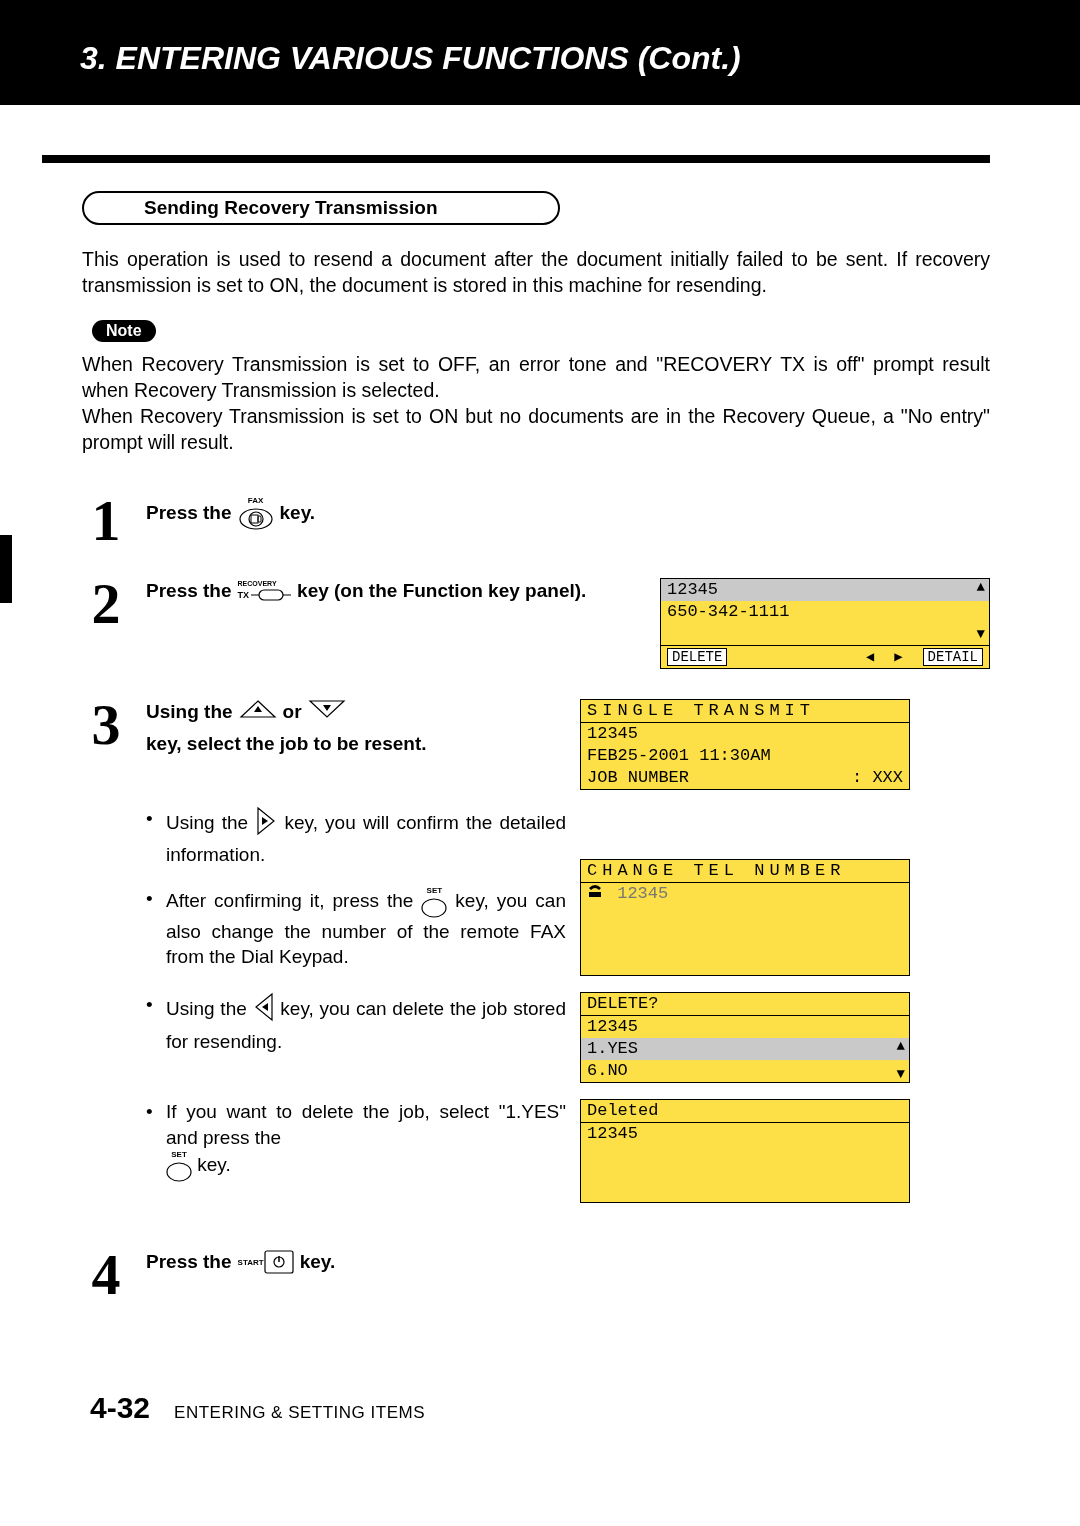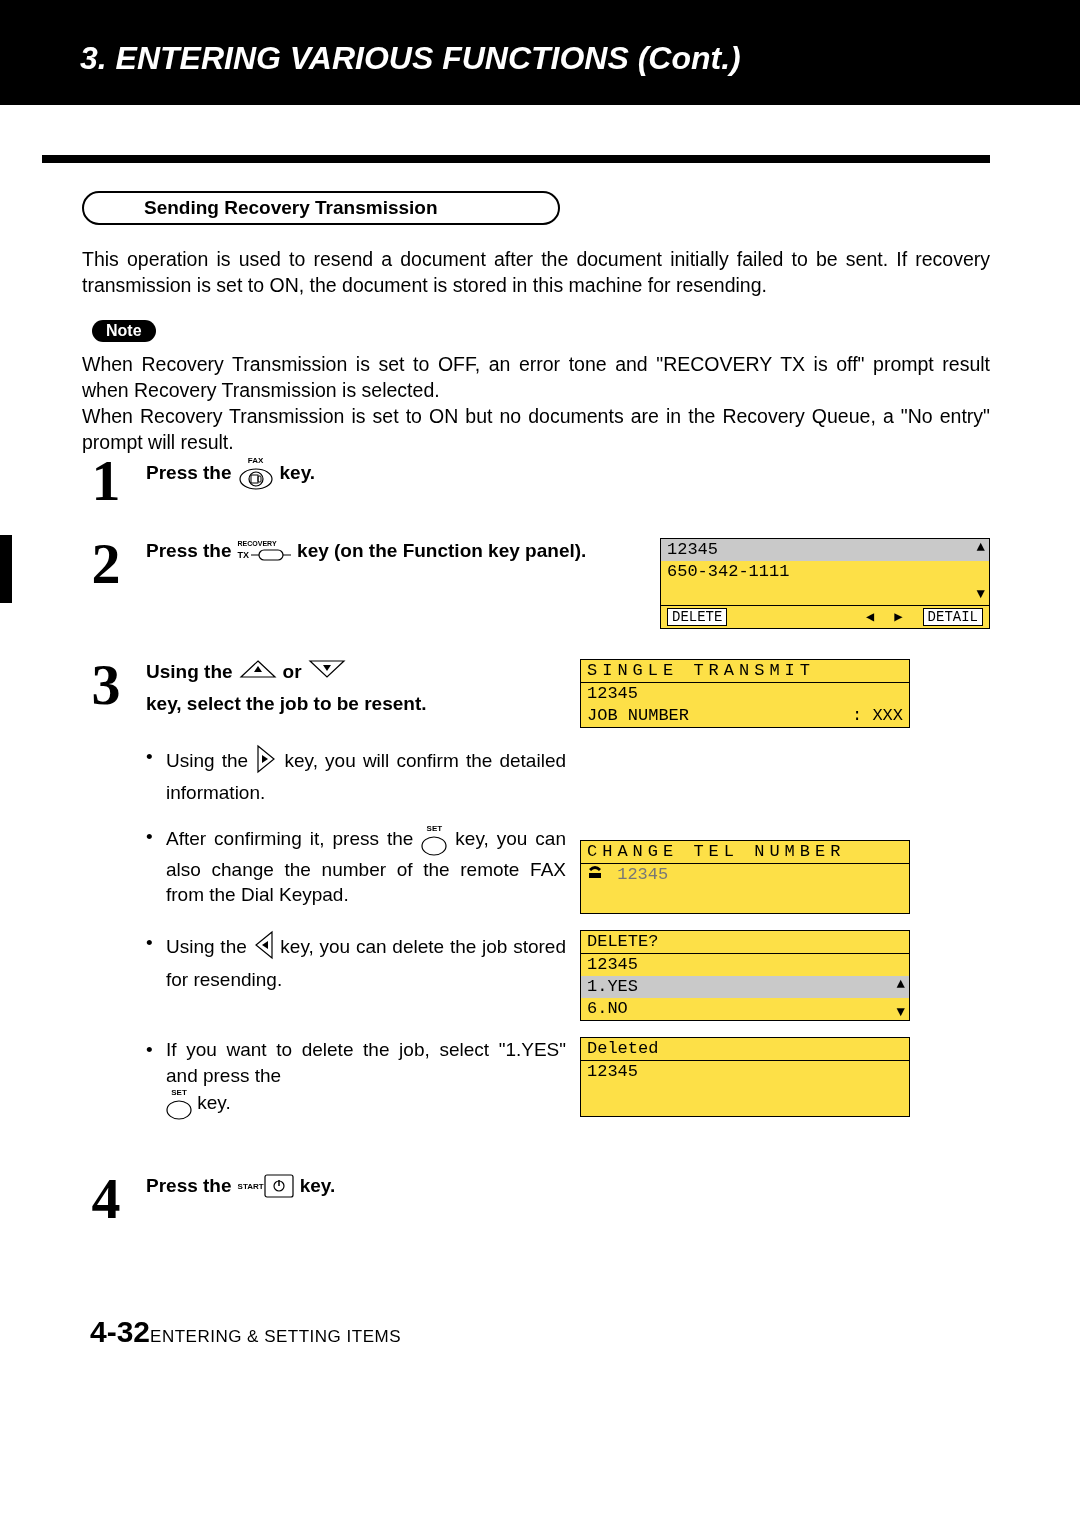--- a/index.html
+++ b/index.html
@@ -50,21 +50,21 @@
     display: inline-block;
     background: #000;
     color: #fff;
     border-radius: 14px;
     padding: 2px 14px;
     font-size: 16px;
     font-weight: bold;
     margin-left: 50px;
     margin-bottom: 10px;
   }
-  .note-body { }
+  .note-body { margin-bottom: 40px; }
 
   .chapter-tab {
     position: absolute;
     left: -40px;
     top: 430px;
     width: 52px;
     height: 68px;
     background: #000;
     color: #fff;
     font-size: 36px;
@@ -164,20 +164,21 @@
   .setlabel {
     font-size: 8px;
     font-weight: bold;
     text-align: center;
   }
   .underspaced { letter-spacing: 5px; }
 
   .footer {
     display: flex;
     align-items: baseline;
+    gap: 24px;
     padding: 0 108px 70px 90px;
     text-align: center;
   }
   .footer-page { font-size: 30px; font-weight: bold; }
   .footer-section { font-size: 17px; letter-spacing: 0.5px; }
 
   .phone-icon { display:inline-block; vertical-align:middle; margin-right:4px; }
 </style>
 </head>
 <body>
@@ -283,20 +284,21 @@
                   <polygon points="15,6 23,6 19,12" fill="#000"></polygon>
                 </svg>
             </span>
             <span>key, select the job to be resent.</span>
           </div>
 
           <div class="display-box">
             <div class="db-line"><span class="underspaced">SINGLE TRANSMIT</span></div>
             <div class="db-sep"></div>
             <div class="db-line"><span>12345</span></div>
+            <div class="db-line"><span>FEB25-2001 11:30AM</span></div>
             <div class="db-line" style="display:flex;justify-content:space-between;">
               <span>JOB NUMBER</span>
               <span>:  XXX</span>
             </div>
           </div>
         </div>
 
         <div class="row">
           <div class="left">
             <div class="bullet-row">
@@ -320,21 +322,21 @@
                   <span class="setlabel">SET</span>
                   <svg width="26" height="22" viewBox="0 0 26 22">
                       <ellipse cx="13" cy="11" rx="12" ry="9" fill="none" stroke="#000" stroke-width="1.2"></ellipse>
                     </svg>
                 </span>
                 <span>key, you can also change the number of the remote FAX from the Dial Keypad.</span>
               </span>
             </div>
           </div>
 
-          <div class="display-box" style="align-self:flex-end; height:74px;">
+          <div class="display-box" style="align-self:flex-end; height:117px;">
             <div class="db-line"><span class="underspaced">CHANGE TEL NUMBER</span></div>
             <div class="db-sep"></div>
             <div class="db-line">
               <span class="phone-icon">
                 <svg width="16" height="14" viewBox="0 0 16 14">
                     <path d="M2 4 Q8 -2 14 4 L12 6 Q8 2 4 6 Z M2 8 h12 v5 H2 Z" fill="#000"></path>
                   </svg>
               </span>
               <span style="color:#777;">12345</span>
             </div>
@@ -384,21 +386,21 @@
                   <span class="setlabel">SET</span>
                   <svg width="26" height="22" viewBox="0 0 26 22">
                       <ellipse cx="13" cy="11" rx="12" ry="9" fill="none" stroke="#000" stroke-width="1.2"></ellipse>
                     </svg>
                 </span>
                 <span>key.</span>
               </span>
             </div>
           </div>
 
-          <div class="display-box" style="height:80px;">
+          <div class="display-box" style="height:104px;">
             <div class="db-line"><span>Deleted</span></div>
             <div class="db-sep"></div>
             <div class="db-line"><span>12345</span></div>
           </div>
         </div>
 
       </div>
     </div>
 
     <div class="step">

